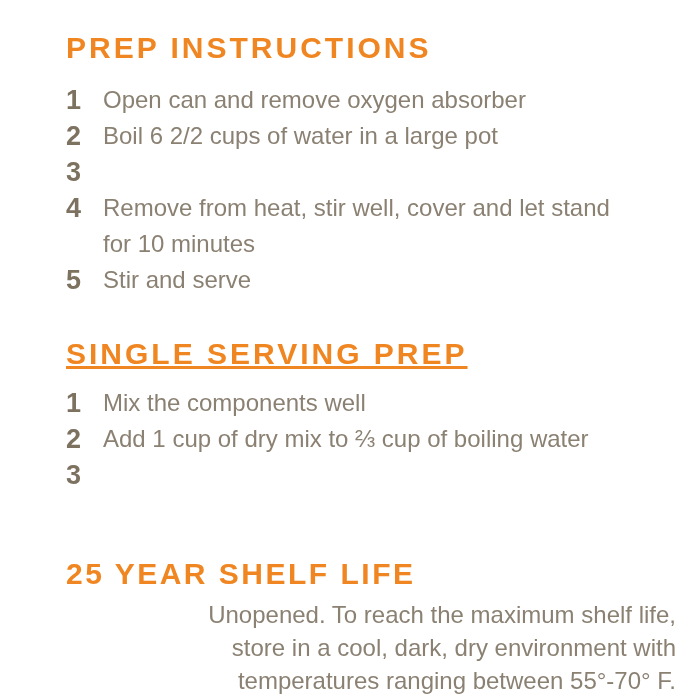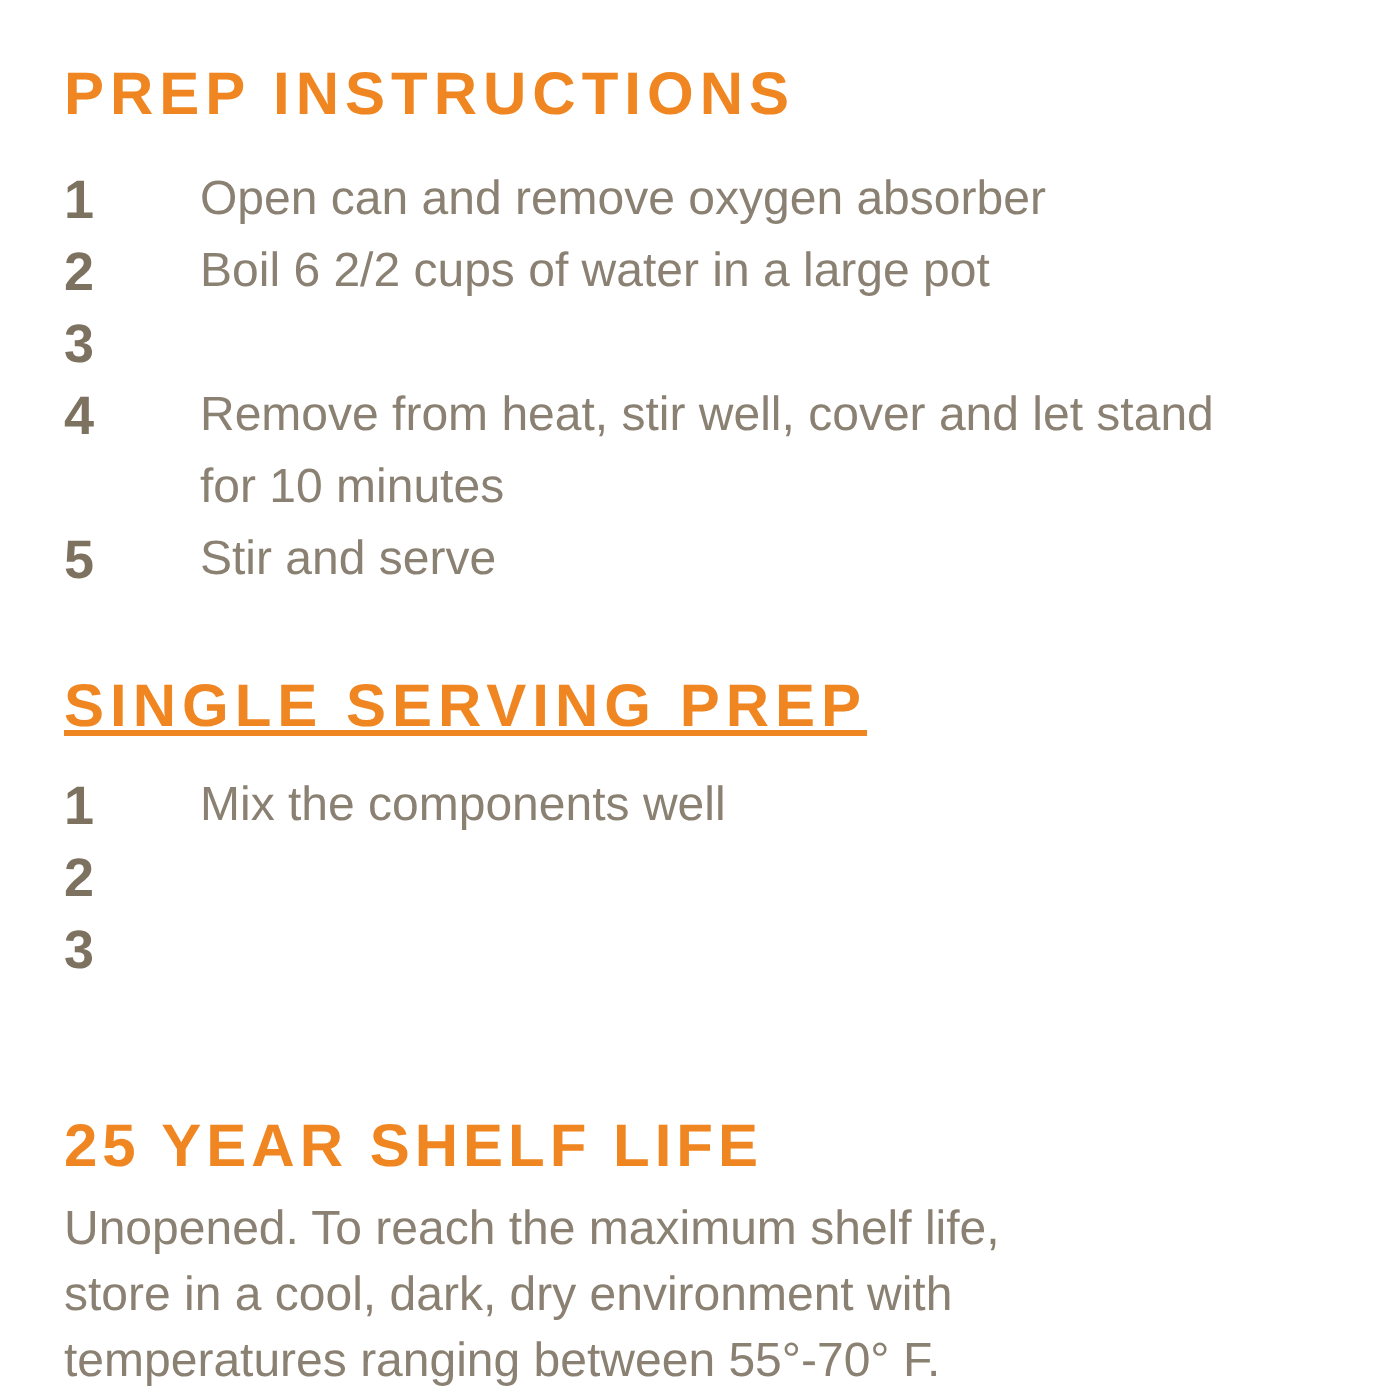--- a/index.html
+++ b/index.html
@@ -6,21 +6,21 @@
     margin: 0;
     padding: 0;
     background: #ffffff;
   }
   .page {
     position: relative;
     width: 700px;
     height: 700px;
     box-sizing: border-box;
     background: var(--page_bg, #ffffff);
-    padding: 32px 24px 0 32px;
+    padding: 32px 24px 0 66px;
     font-family: "Liberation Sans", "DejaVu Sans", sans-serif;
     overflow: hidden;
   }
   .section-title {
     margin: 0 0 18px 0;
     font-size: 30px;
     font-weight: 700;
     line-height: 1.05;
     letter-spacing: 3px;
     color: var(--heading, #f08621);
@@ -39,28 +39,28 @@
     font-size: 27px;
     font-weight: 700;
     color: var(--number, #7d7260);
     line-height: 36px;
   }
   .step-text {
     font-size: 24px;
     color: var(--body, #8b8173);
     white-space: pre-line;
     line-height: 36px;
-    margin-left: 31px;
   }
   .paragraph {
     margin: 0;
     font-size: 24px;
     line-height: 33px;
     color: var(--body, #8b8173);
     white-space: pre-line;
+    text-align: right;
   }
 </style>
 </head>
 <body>
 
 <div class="page">
 
   <section class="section-1">
     <h2 class="section-title">PREP INSTRUCTIONS</h2>
     <div class="steps">
@@ -89,20 +89,21 @@
 
   <section class="section-2">
     <h2 class="section-title">SINGLE SERVING PREP</h2>
     <div class="steps">
       <div class="step">
         <span class="step-num">1</span>
         <span class="step-text">Mix the components well</span>
       </div>
       <div class="step">
         <span class="step-num">2</span>
+        <span class="step-text">Add 1 cup of dry mix to ⅔ cup of boiling water</span>
       </div>
       <div class="step">
         <span class="step-num">3</span>
       </div>
     </div>
   </section>
 
   <section class="section-3">
     <h2 class="section-title">25 YEAR SHELF LIFE</h2>
     <p class="paragraph">Unopened. To reach the maximum shelf life,

